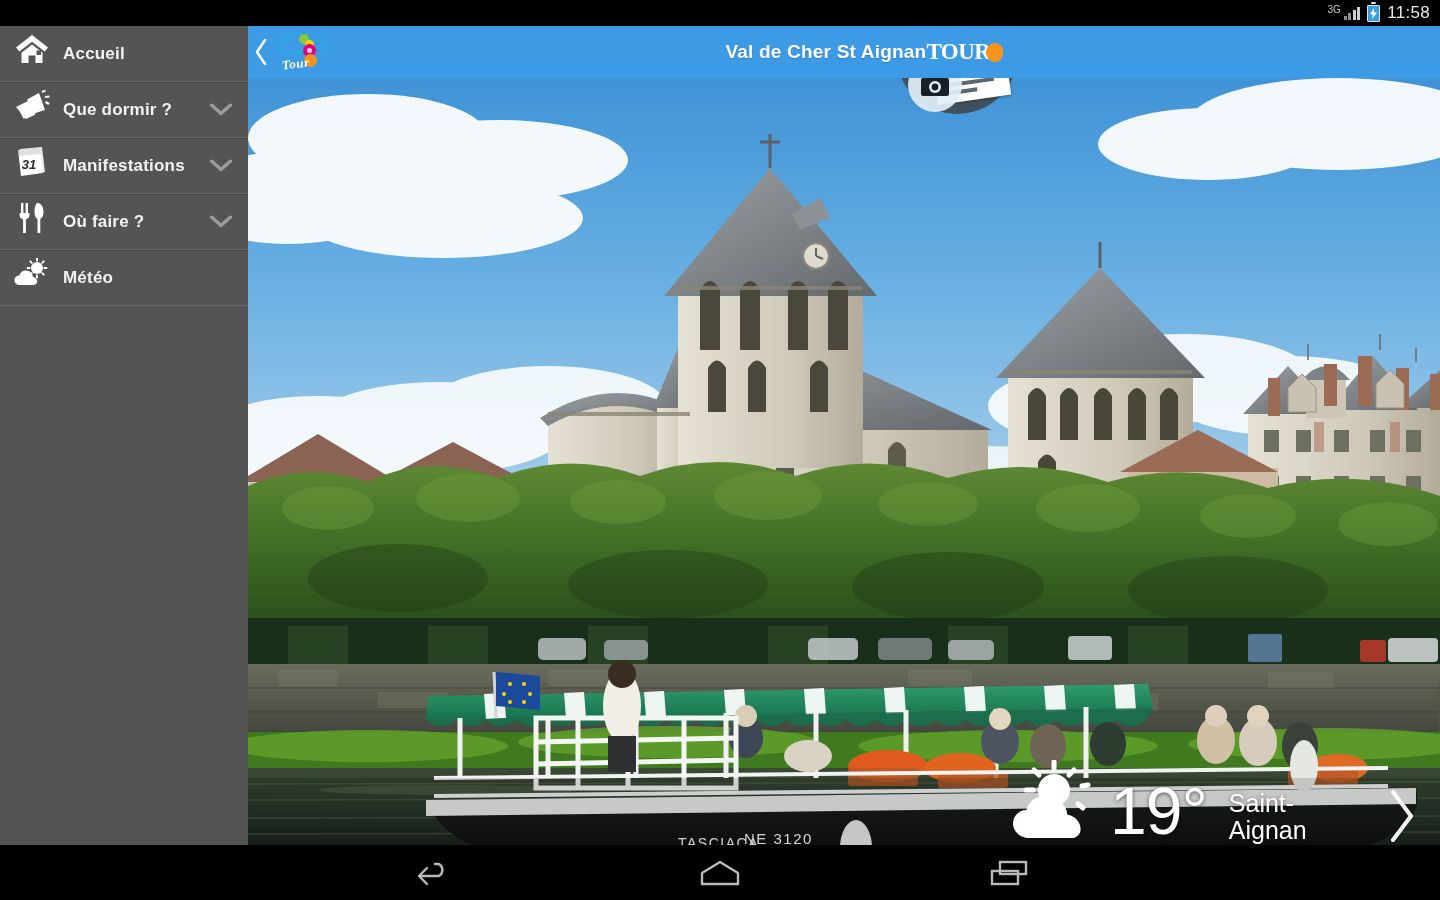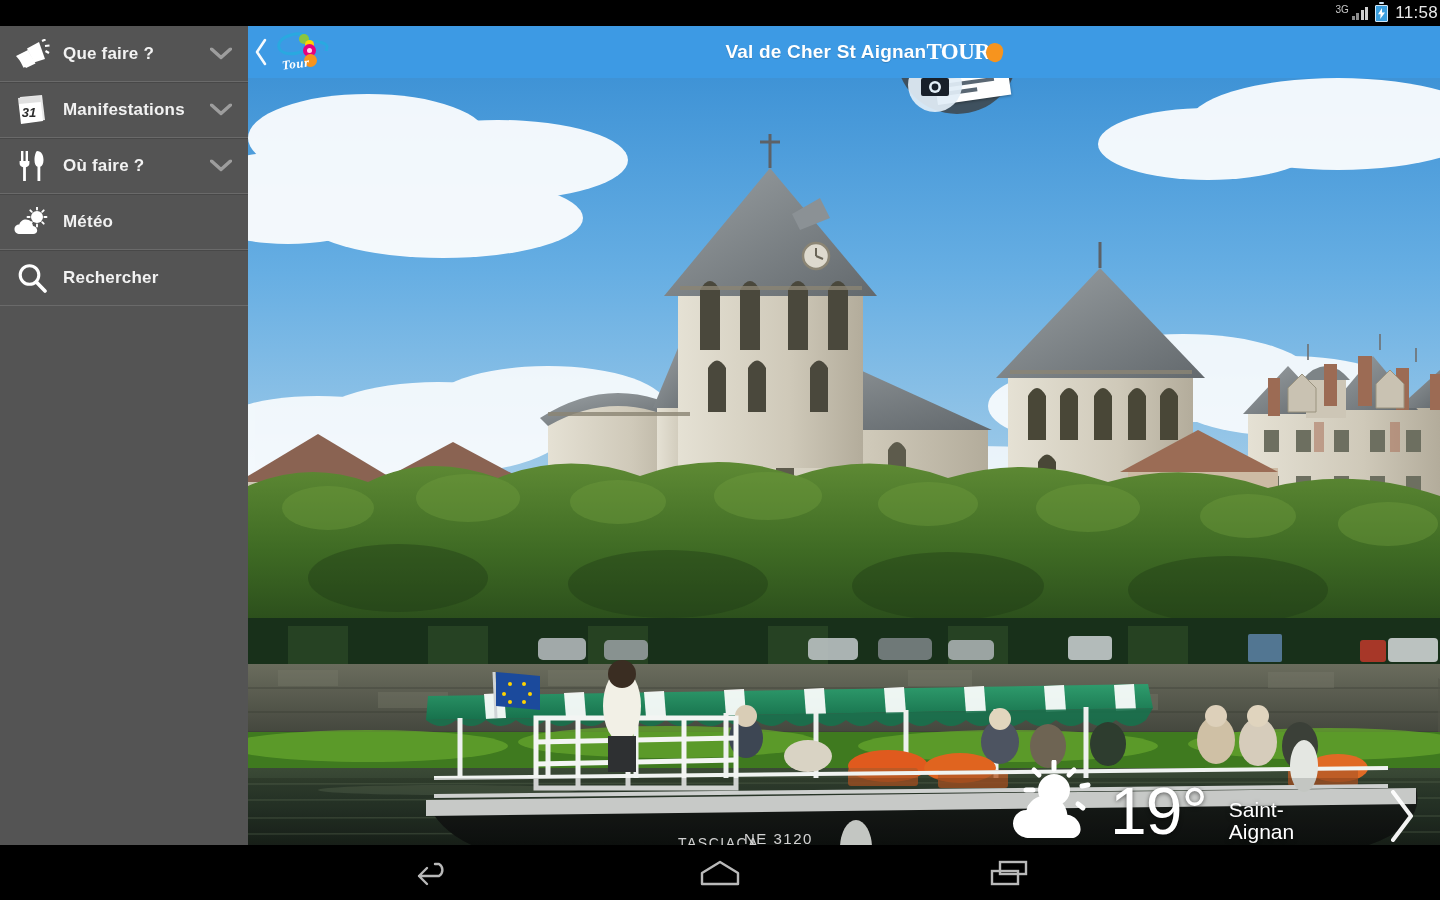--- a/index.html
+++ b/index.html
@@ -10,21 +10,21 @@
     font-family:"Liberation Sans", sans-serif;
     -webkit-font-smoothing:antialiased;
   }
 
   #screen { position:relative; width:1440px; height:900px; background:#000; }
 
   
   #statusbar {
     position:absolute; left:0; top:0; width:1440px; height:26px;
     background:#000; display:flex; align-items:center;
-    justify-content:flex-end; padding-right:2px; gap:7px;
+    justify-content:flex-end; padding-right:10px; gap:7px;
   }
   .sb-3g { color:#c8c8c8; font-size:10px; line-height:1; margin-right:-4px; margin-bottom:6px; }
   .sb-signal { display:flex; align-items:flex-end; gap:1.5px; height:14px; }
   .sb-signal i { display:block; width:3px; background:#8d8d8d; }
   .sb-signal i:nth-child(1){height:4px;}
   .sb-signal i:nth-child(2){height:7px;}
   .sb-signal i:nth-child(3){height:10px;background:#cfcfcf;}
   .sb-signal i:nth-child(4){height:13px;background:#cfcfcf;}
   .sb-batt {
     width:13px; height:17px; border:1.5px solid #cfe6f7; border-radius:1px;
@@ -45,21 +45,21 @@
   }
   .nav-item {
     position:relative; height:56px; display:flex; align-items:center;
     padding-left:8px; border-bottom:1px solid #6a6a6a;
     box-shadow:inset 0 1px 0 #484848;
     cursor:pointer;
   }
   .nav-item:first-child{ box-shadow:none; }
   .nav-ico {
     width:48px; min-width:48px; height:40px; display:flex;
-    align-items:center; justify-content:center; color:#fff;
+    align-items:flex-start; justify-content:center; color:#fff;
   }
   .nav-ico svg{ display:block; }
   .nav-label {
     color:#f2f2f2; font-size:17px; font-weight:bold; letter-spacing:.2px;
     margin-left:7px;
   }
   .nav-chev {
     position:absolute; right:16px; top:50%; transform:translateY(-50%);
     color:#9d9d9d;
   }
@@ -164,21 +164,21 @@
     display:flex; align-items:flex-end; z-index:25; cursor:pointer;
   }
   #w-icon{ width:100px; min-width:100px; height:84px; position:relative; }
   #w-icon svg{ display:block; }
   #w-temp{
     color:#ffffff; font-size:66px; line-height:1; font-weight:normal;
     letter-spacing:-1px; margin-left:2px;
     text-shadow:0 1px 4px rgba(0,0,0,.55);
   }
   #w-city{
-    color:#ffffff; font-size:21px; line-height:1.08; font-weight:normal;
+    color:#ffffff; font-size:25px; line-height:1.08; font-weight:normal;
     margin-left:22px; max-width:120px;
     text-shadow:0 1px 4px rgba(0,0,0,.55);
   }
   #w-next{ margin-left:auto; margin-right:24px; color:#ffffff; opacity:.95; }
   #w-next svg{display:block;}
 
   
   #navbar{
     position:absolute; left:0; top:845px; width:1440px; height:55px;
     background:#000; display:flex; align-items:center; justify-content:center;
@@ -206,33 +206,43 @@
     <span class="sb-batt">
       <svg viewBox="0 0 7 11">
           <polygon points="4,0 0,6.2 2.6,6.2 2.2,11 7,4.4 4,4.4" fill="#ffffff"></polygon>
         </svg>
     </span>
     <span class="sb-time">11:58</span>
   </div>
 
   <div id="sidebar">
 
+    <div class="nav-item">
+      <span class="nav-ico">
+        <svg width="34" height="30" viewBox="0 0 34 30" fill="#ffffff">
+          <path d="M17 1 L33 13.5 L29.6 17.6 L17 7.8 L4.4 17.6 L1 13.5 Z"></path>
+          <path d="M17 10.5 L27.5 18.8 L27.5 29 L20.5 29 L20.5 21.5 L13.5 21.5 L13.5 29 L6.5 29 L6.5 18.8 Z"></path>
+          <rect x="21.5" y="16.5" width="4.5" height="4.5" fill="#545454"></rect>
+        </svg>
+      </span>
+      <span class="nav-label">Accueil</span>
+    </div>
 
     <div class="nav-item">
       <span class="nav-ico">
         <svg width="36" height="30" viewBox="0 0 36 30" fill="#ffffff">
           <path d="M2 17 L14 11 L21.5 24.5 L12 29 Z"></path>
           <path d="M13 9.5 L25 3 L31 20 L20 23.5 Z"></path>
           <rect x="7" y="19" width="6" height="9" transform="rotate(-26 10 23)"></rect>
           <path d="M28 2 L31.5 0.5" stroke="#ffffff" stroke-width="2.2" fill="none"></path>
           <path d="M31 7 L35.5 6.5" stroke="#ffffff" stroke-width="2.2" fill="none"></path>
           <path d="M31.5 12 L35 14" stroke="#ffffff" stroke-width="2.2" fill="none"></path>
         </svg>
       </span>
-      <span class="nav-label">Que faire ?</span>
+      <span class="nav-label">Que dormir ?</span>
       <span class="nav-chev">
         <svg width="22" height="13" viewBox="0 0 22 13">
             <path d="M1.5 1.5 L11 10 L20.5 1.5" stroke="#9d9d9d" stroke-width="3.4" fill="none" stroke-linecap="round" stroke-linejoin="round"></path>
           </svg>
       </span>
     </div>
 
     <div class="nav-item">
       <span class="nav-ico">
         <svg width="32" height="31" viewBox="0 0 32 31">
@@ -282,29 +292,20 @@
             <path d="M29.7 3.3 L28.2 4.8"></path>
               <path d="M17.8 15.2 L16.3 16.7"></path>
           </g>
           <path d="M6 27 C2.7 27 0.5 24.9 0.5 22.2 C0.5 19.6 2.6 17.6 5.3 17.6 C6 14.6 8.7 12.5 11.9 12.5 C15.6 12.5 18.7 15.3 19 19 C21.4 19.3 23.2 21.3 23.2 23.5 C23.2 25.5 21.5 27 19.3 27 Z"></path>
         </svg>
       </span>
       <span class="nav-label">Météo</span>
     </div>
 
 
-    <div class="nav-item">
-      <span class="nav-ico">
-        <svg width="30" height="30" viewBox="0 0 30 30">
-          <circle cx="12.5" cy="12" r="9.3" fill="none" stroke="#ffffff" stroke-width="3.1"></circle>
-          <path d="M19.3 19 L28 28" stroke="#ffffff" stroke-width="3.6" stroke-linecap="round"></path>
-        </svg>
-      </span>
-      <span class="nav-label">Rechercher</span>
-    </div>
 
 
     <div id="sidebar-filler"></div>
   </div>
 
   <div id="content">
 
     <div id="photo">
       <svg viewBox="0 0 1192 767" preserveAspectRatio="none" role="img">
         <defs>

